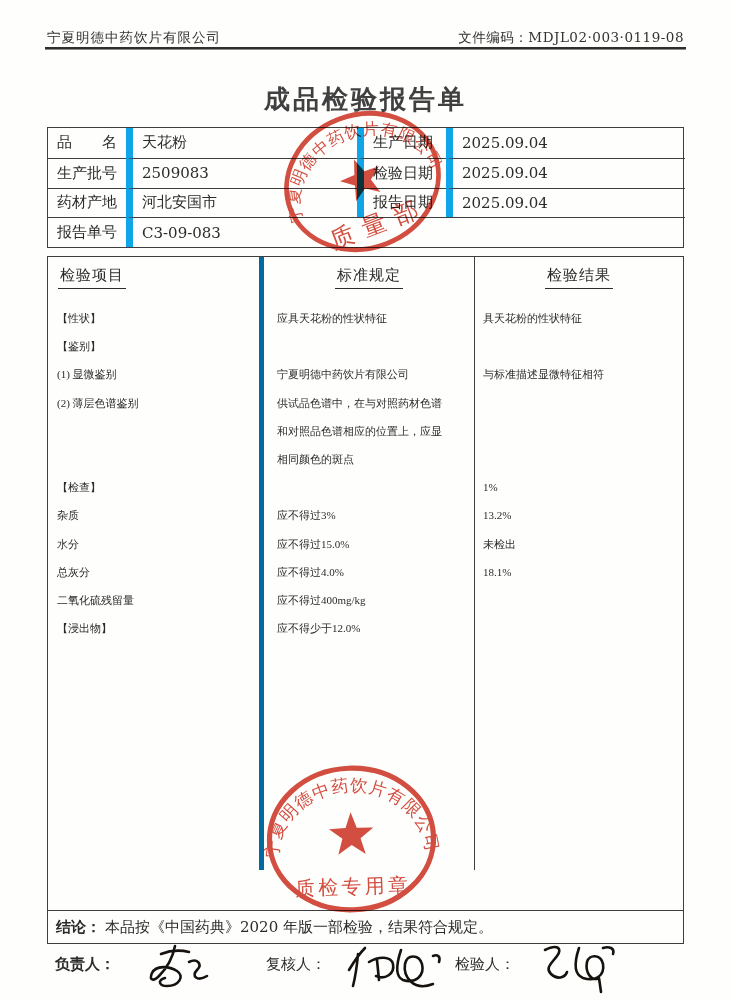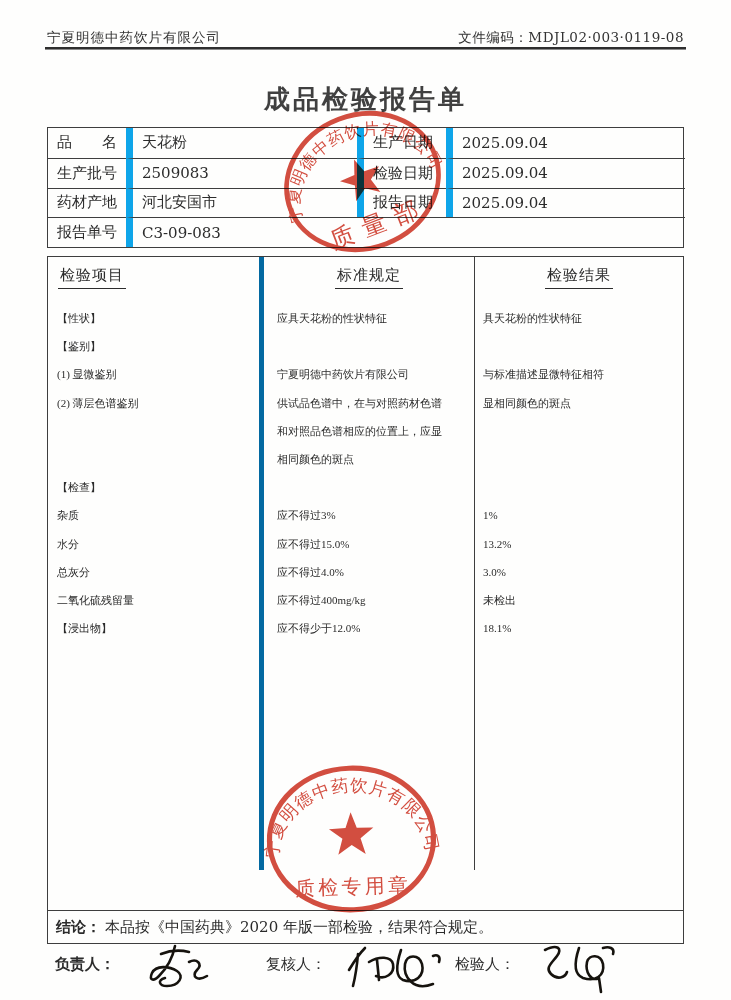--- a/index.html
+++ b/index.html
@@ -132,27 +132,25 @@
         <div class="tline">应不得少于12.0%</div>
       </div>
 
       <div class="col col-3">
         <div class="col-head">
             <span class="hd-u">检验结果</span>
           </div>
         <div class="tline">具天花粉的性状特征</div>
         <div class="tline"></div>
         <div class="tline">与标准描述显微特征相符</div>
-        <div class="tline">显相同颜色的斑点</div>
         <div class="tline"></div>
         <div class="tline"></div>
         <div class="tline"></div>
         <div class="tline">1%</div>
         <div class="tline">13.2%</div>
-        <div class="tline">3.0%</div>
         <div class="tline">未检出</div>
         <div class="tline">18.1%</div>
       </div>
     </div>
 
     <div class="conclusion-row">
       <span class="concl-label">结论：</span>
       <span>本品按《中国药典》2020 年版一部检验，结果符合规定。</span>
     </div>
   </div>

